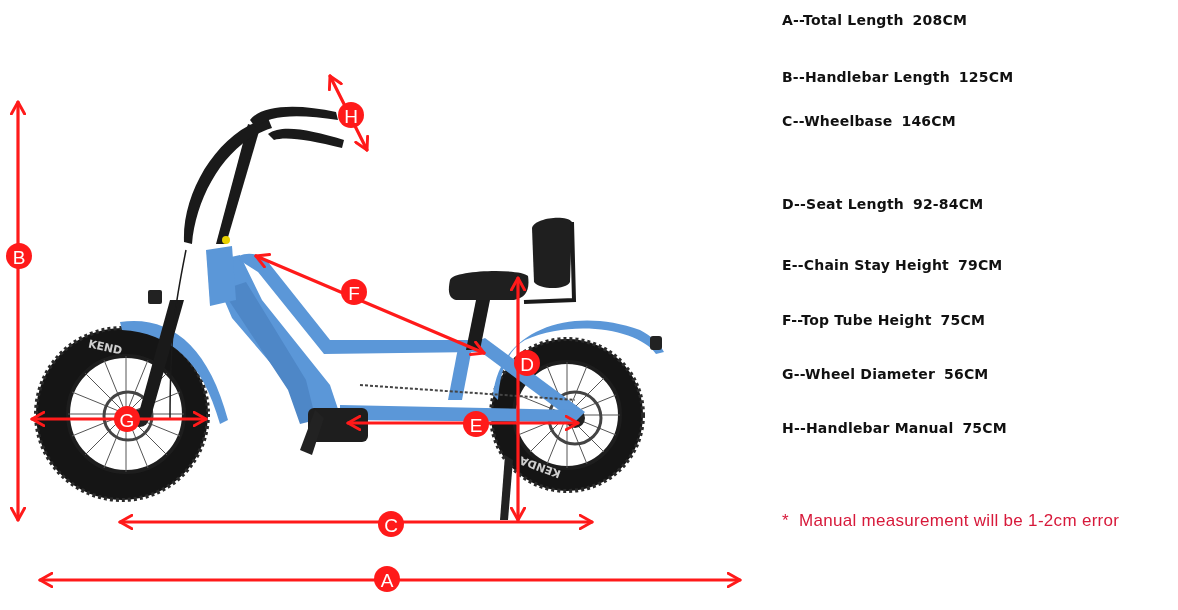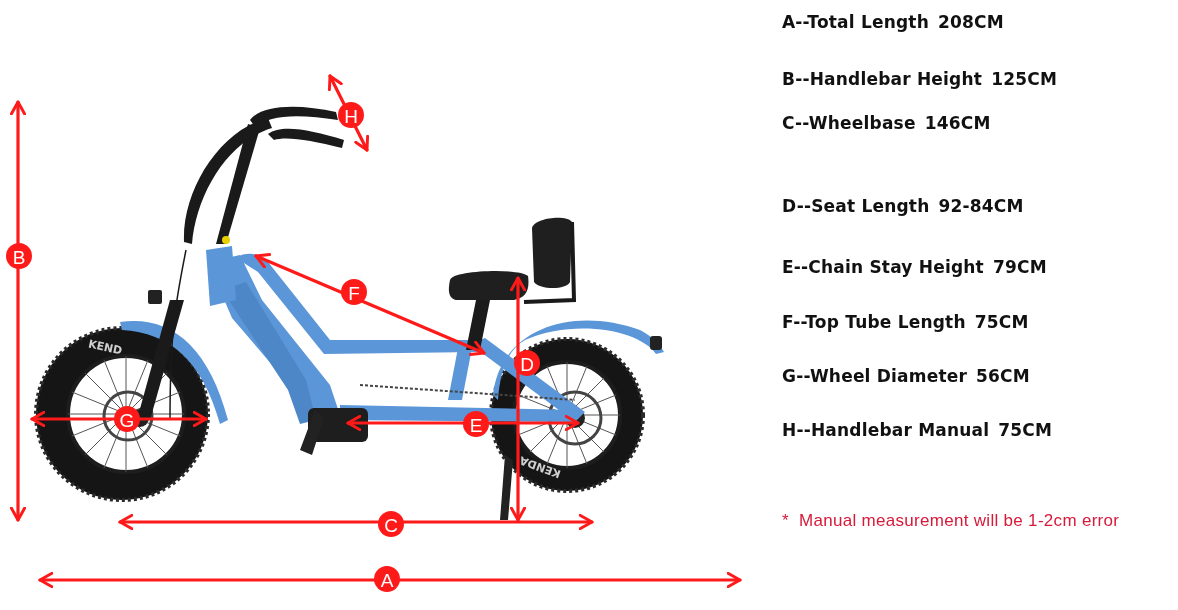--- a/index.html
+++ b/index.html
@@ -1,19 +1,19 @@
 <!DOCTYPE html>
 <html><head>
 <meta charset="utf-8">
 <style>
   html, body { margin:0; padding:0; background:#ffffff; }
   body { width:1178px; height:610px; position:relative; overflow:hidden; font-family:"DejaVu Sans", sans-serif; }
   #diagram { position:absolute; left:0; top:0; width:760px; height:610px; }
   .spec-list { position:absolute; left:782px; top:0; width:396px; }
-  .spec { position:absolute; left:0; white-space:nowrap; font-family:"DejaVu Sans", sans-serif; font-weight:bold; font-size:17px; color:#111111; letter-spacing:0.2px; }
+  .spec { position:absolute; left:0; white-space:nowrap; font-family:"DejaVu Sans", sans-serif; font-weight:bold; font-size:14px; color:#111111; letter-spacing:0.2px; }
   .spec .val { margin-left:9px; }
   .note { position:absolute; left:782px; top:511px; font-family:"Liberation Sans", sans-serif; font-size:17px; color:#d7193a; white-space:nowrap; letter-spacing:0.3px; }
   .note .star { margin-right:10px; }
   .badge-text { font-family:"Liberation Sans", sans-serif; font-size:19px; fill:#ffffff; text-anchor:middle; dominant-baseline:central; }
 </style>
 </head>
 <body>
 
 <svg id="diagram" viewBox="0 0 760 610" xmlns="http://www.w3.org/2000/svg">
   <defs>
@@ -160,22 +160,22 @@
       </g>
     <g>
         <circle cx="351" cy="115" r="13" fill="#ff1a1a"></circle>
         <text class="badge-text" x="351" y="116">H</text>
       </g>
   </g>
 </svg>
 
 <div class="spec-list">
   <div class="spec" style="top:12px"><span>A--Total Length</span><span class="val">208CM</span></div>
-  <div class="spec" style="top:69px"><span>B--Handlebar Height</span><span class="val">125CM</span></div>
+  <div class="spec" style="top:69px"><span>B--Handlebar Length</span><span class="val">125CM</span></div>
   <div class="spec" style="top:113px"><span>C--Wheelbase</span><span class="val">146CM</span></div>
   <div class="spec" style="top:196px"><span>D--Seat Length</span><span class="val">92-84CM</span></div>
   <div class="spec" style="top:257px"><span>E--Chain Stay Height</span><span class="val">79CM</span></div>
-  <div class="spec" style="top:312px"><span>F--Top Tube Length</span><span class="val">75CM</span></div>
+  <div class="spec" style="top:312px"><span>F--Top Tube Height</span><span class="val">75CM</span></div>
   <div class="spec" style="top:366px"><span>G--Wheel Diameter</span><span class="val">56CM</span></div>
   <div class="spec" style="top:420px"><span>H--Handlebar Manual</span><span class="val">75CM</span></div>
 </div>
 
 <div class="note"><span class="star">*</span><span>Manual measurement will be 1-2cm error</span></div>
 
 </body></html>

